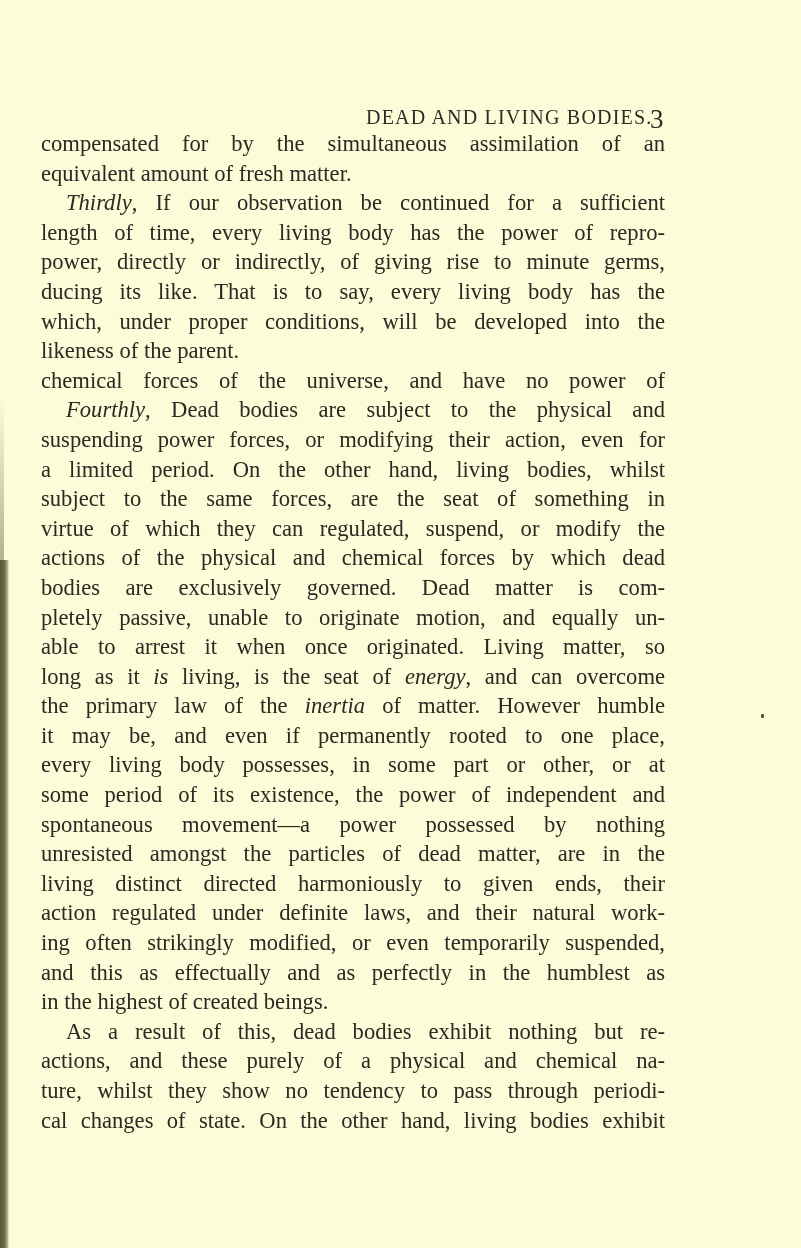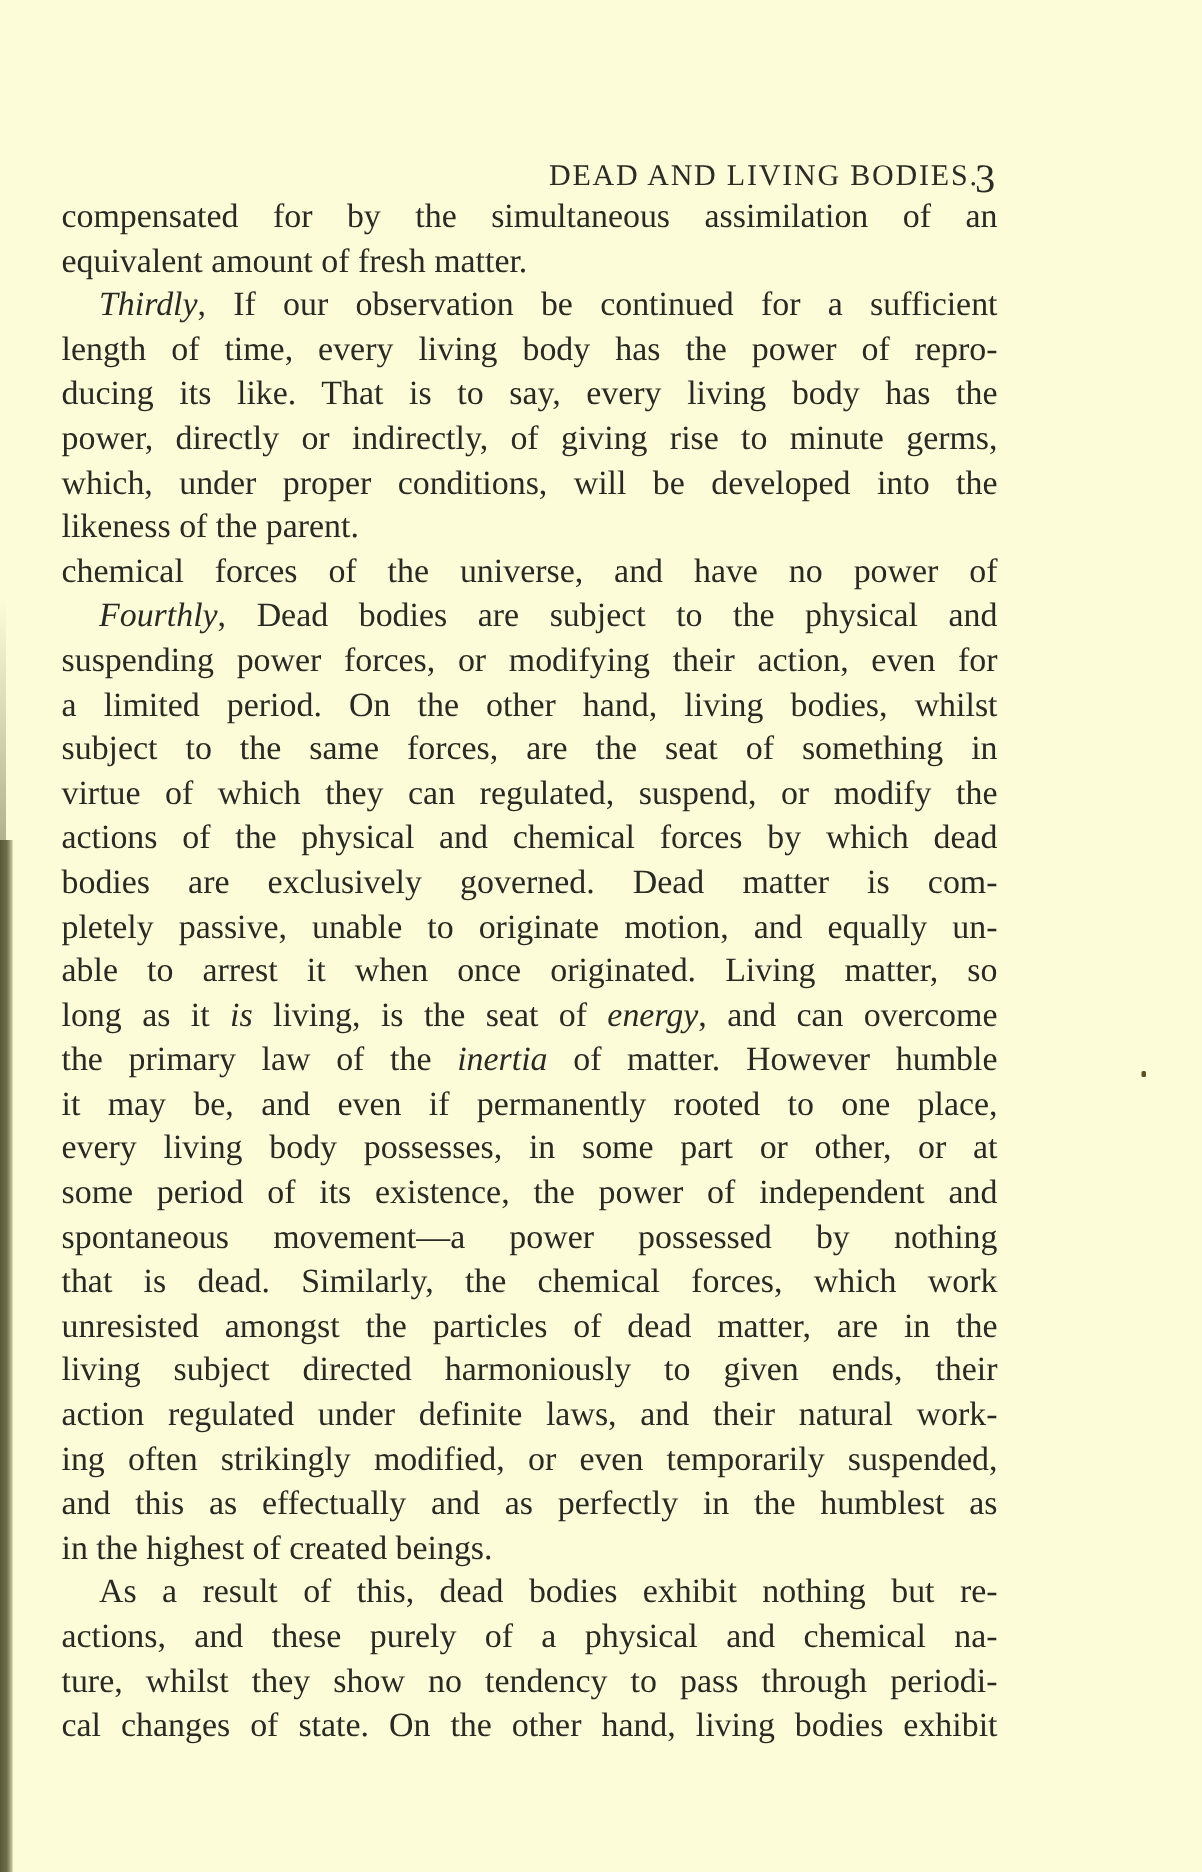--- a/index.html
+++ b/index.html
@@ -100,43 +100,42 @@
 <div class="running-head">
   <span class="running-title">DEAD AND LIVING BODIES.</span>
   <span class="page-number">3</span>
 </div>
 
 <div class="text-block" id="text-block">
     <span class="line">compensated for by the simultaneous assimilation of an</span>
     <span class="line last">equivalent amount of fresh matter.</span>
     <span class="line indent"><em>Thirdly</em>, If our observation be continued for a sufficient</span>
     <span class="line">length of time, every living body has the power of repro-</span>
+    <span class="line">power, directly or indirectly, of giving rise to minute germs,</span>
     <span class="line">ducing its like.  That is to say, every living body has the</span>
-    <span class="line">power, directly or indirectly, of giving rise to minute germs,</span>
     <span class="line">which, under proper conditions, will be developed into the</span>
     <span class="line last">likeness of the parent.</span>
     <span class="line">chemical forces of the universe, and have no power of</span>
     <span class="line indent"><em>Fourthly</em>, Dead bodies are subject to the physical and</span>
     <span class="line">suspending power forces, or modifying their action, even for</span>
     <span class="line">a limited period.  On the other hand, living bodies, whilst</span>
     <span class="line">subject to the same forces, are the seat of something in</span>
     <span class="line">virtue of which they can regulated, suspend, or modify the</span>
     <span class="line">actions of the physical and chemical forces by which dead</span>
     <span class="line">bodies are exclusively governed.  Dead matter is com-</span>
     <span class="line">pletely passive, unable to originate motion, and equally un-</span>
     <span class="line">able to arrest it when once originated.  Living matter, so</span>
     <span class="line">long as it <em>is</em> living, is the seat of <em>energy</em>, and can overcome</span>
     <span class="line">the primary law of the <em>inertia</em> of matter.  However humble</span>
     <span class="line">it may be, and even if permanently rooted to one place,</span>
     <span class="line">every living body possesses, in some part or other, or at</span>
     <span class="line">some period of its existence, the power of independent and</span>
     <span class="line">spontaneous movement—a power possessed by nothing</span>
-    <span class="line">that is dead.  Similarly, the chemical forces, which work</span>
     <span class="line">unresisted amongst the particles of dead matter, are in the</span>
-    <span class="line">living subject directed harmoniously to given ends, their</span>
+    <span class="line">living distinct directed harmoniously to given ends, their</span>
     <span class="line">action regulated under definite laws, and their natural work-</span>
     <span class="line">ing often strikingly modified, or even temporarily suspended,</span>
     <span class="line">and this as effectually and as perfectly in the humblest as</span>
     <span class="line last">in the highest of created beings.</span>
     <span class="line indent">As a result of this, dead bodies exhibit nothing but re-</span>
     <span class="line">actions, and these purely of a physical and chemical na-</span>
     <span class="line">ture, whilst they show no tendency to pass through periodi-</span>
     <span class="line">cal changes of state.  On the other hand, living bodies exhibit</span>
   </div>
 

